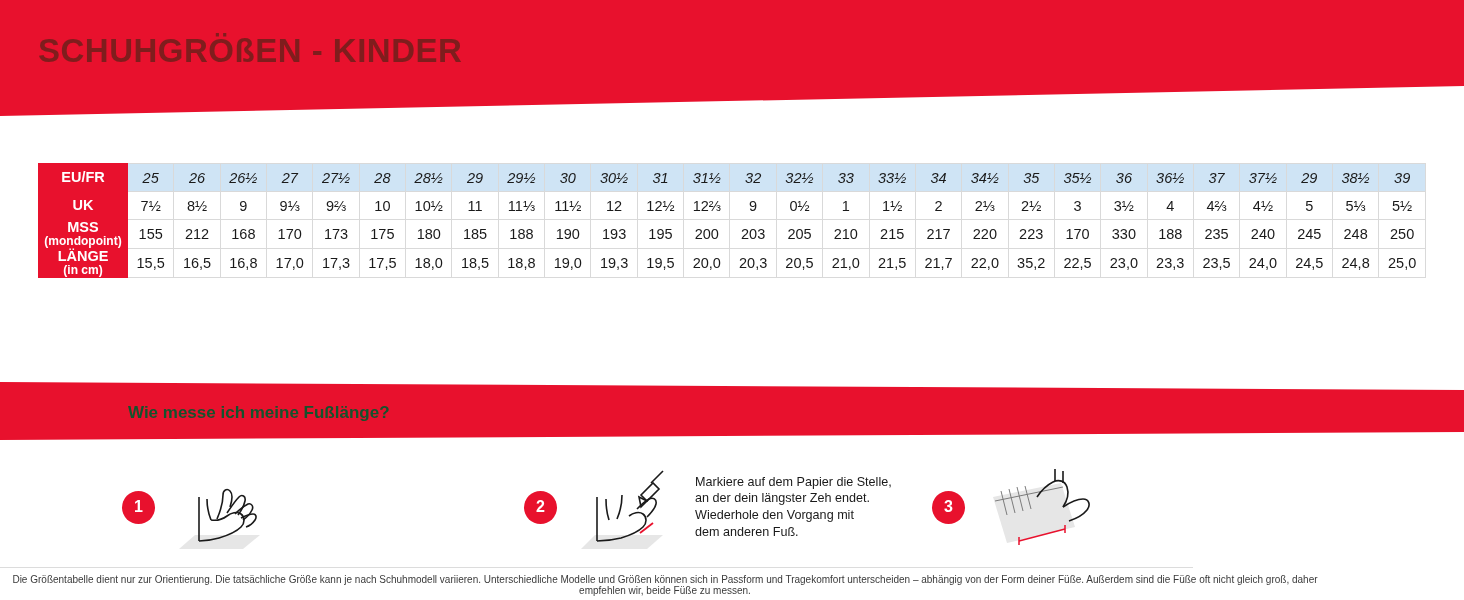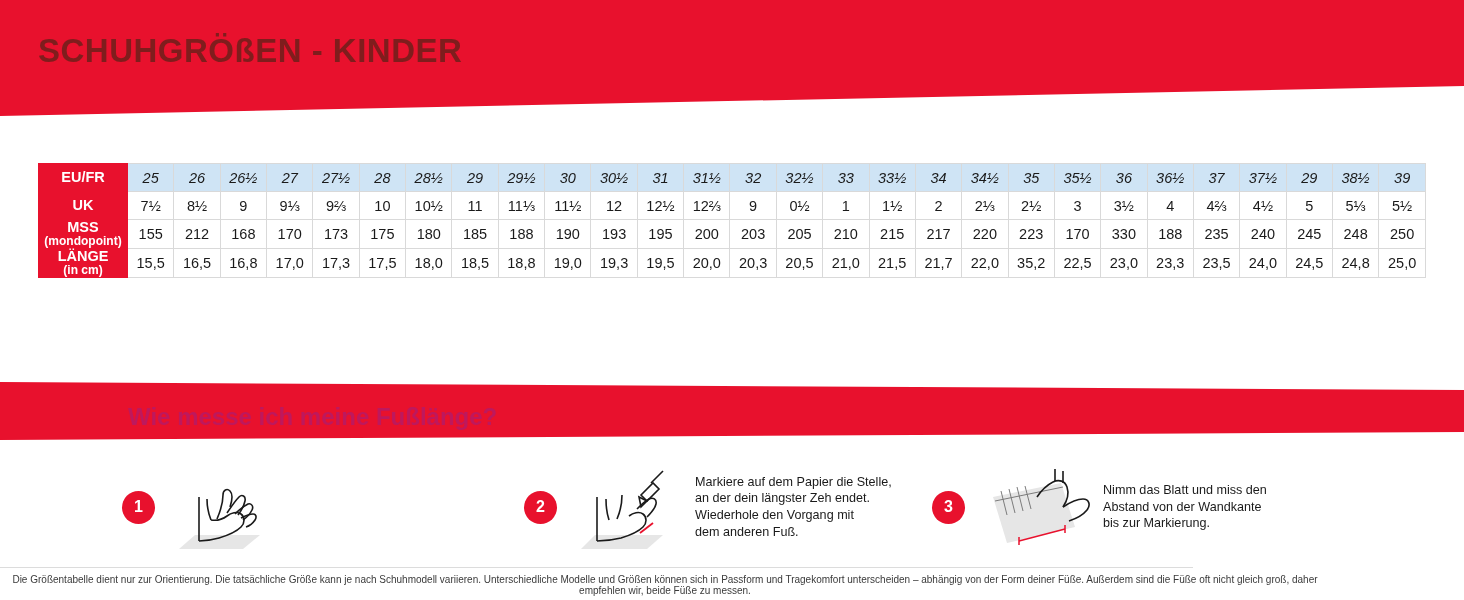--- a/index.html
+++ b/index.html
@@ -89,22 +89,22 @@
     top: 382px;
     width: 1464px;
     height: 60px;
     background: #e8112d;
     clip-path: polygon(0 0, 1464px 8px, 1464px 50px, 0 58px);
   }
   .mid-title {
     position: absolute;
     left: 128px;
     top: 403px;
-    color: #be185d;
-    font-size: 24px;
+    color: #14532d;
+    font-size: 17px;
     font-weight: bold;
   }
 
   
   .steps {
     position: absolute;
     left: 0;
     top: 452px;
     width: 1464px;
     height: 110px;
@@ -354,21 +354,18 @@
         <polygon points="18,40 86,26 100,70 32,86" fill="#e6e6e6"></polygon>
         <path d="M20,44 L88,30" stroke="#7b7b7b" stroke-width="1" fill="none"></path>
         <path d="M26,34 L32,58 M34,32 L40,56 M42,30 L48,54 M50,29 L56,52" stroke="#7b7b7b" stroke-width="1" fill="none"></path>
         <path d="M44,84 L90,72" stroke="#e8112d" stroke-width="1.5" fill="none"></path>
         <path d="M44,80 L44,88 M90,68 L90,76" stroke="#e8112d" stroke-width="1.5" fill="none"></path>
         <path d="M62,40 C66,34 72,28 78,25 C84,22 90,24 92,30 C94,36 92,44 88,50" stroke="#1a1a1a" stroke-width="1.6" fill="none"></path>
         <path d="M88,50 C94,46 102,42 108,42 C114,42 116,48 112,53 C108,58 100,62 94,64" stroke="#1a1a1a" stroke-width="1.6" fill="none"></path>
         <path d="M80,24 L80,12 M88,26 L88,14" stroke="#1a1a1a" stroke-width="1.6" fill="none"></path>
       </svg>
     </div>
-    <div class="step-text">Nimm das Blatt und miss den
-Abstand von der Wandkante
-bis zur Markierung.</div>
   </div>
 </div>
 
 <div class="disclaimer">
   <span class="disclaimer-inner">Die Größentabelle dient nur zur Orientierung. Die tatsächliche Größe kann je nach Schuhmodell variieren. Unterschiedliche Modelle und Größen können sich in Passform und Tragekomfort unterscheiden – abhängig von der Form deiner Füße. Außerdem sind die Füße oft nicht gleich groß, daher empfehlen wir, beide Füße zu messen.</span>
 </div>
 
 </body></html>

